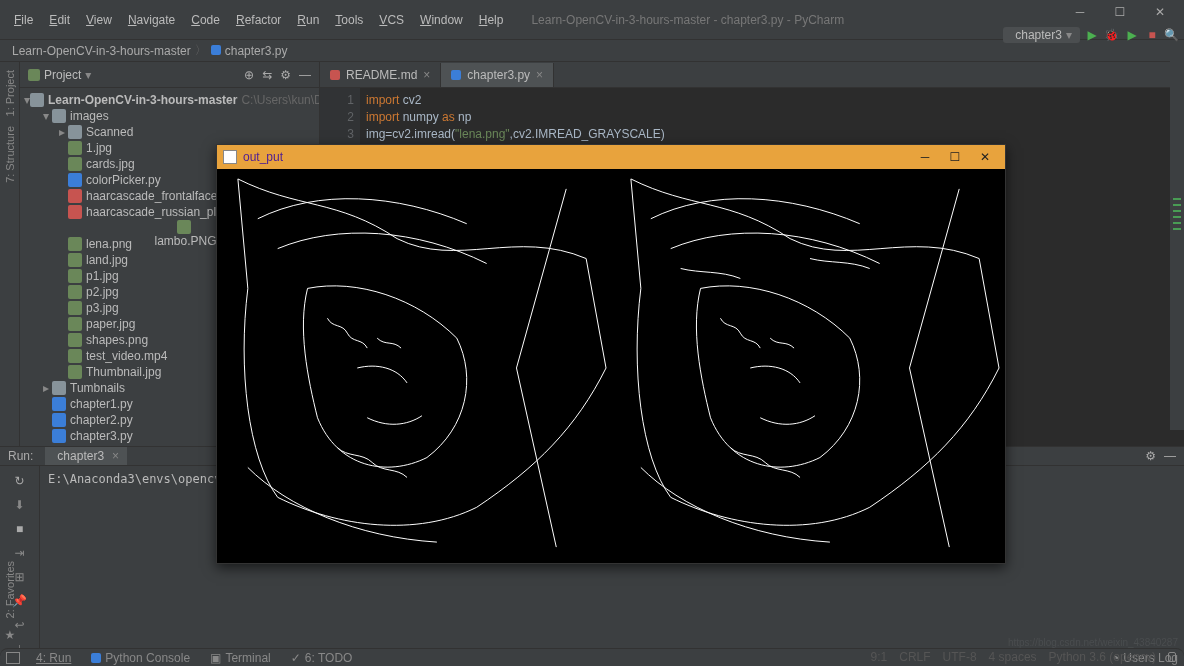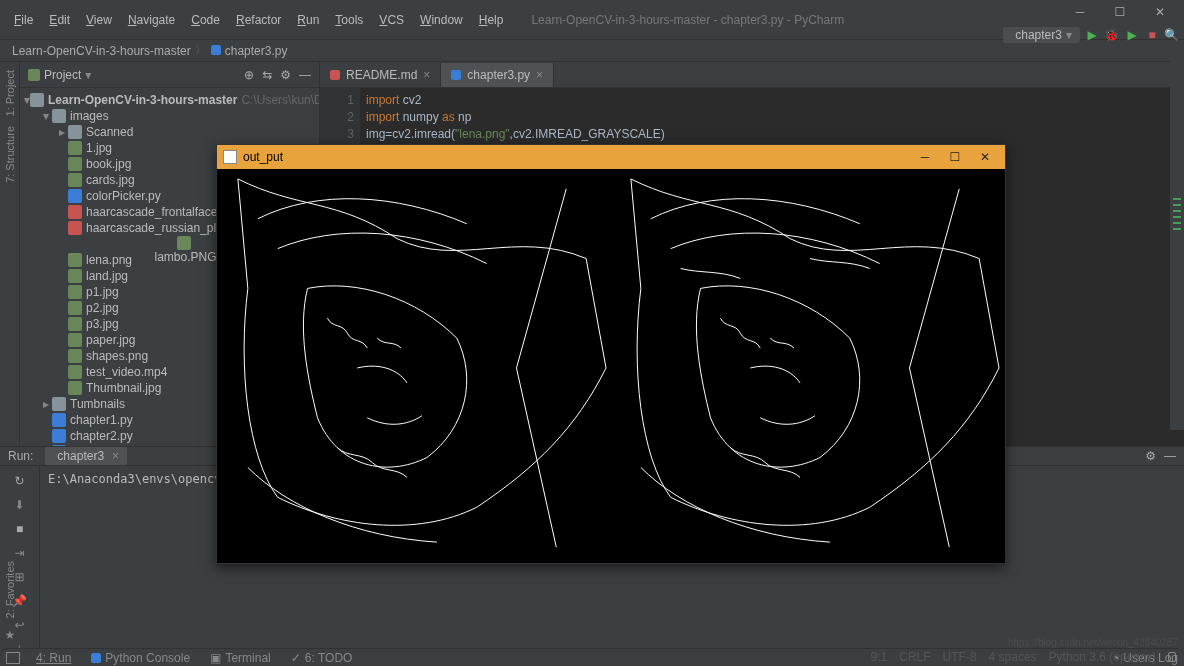--- a/index.html
+++ b/index.html
@@ -56,21 +56,21 @@
   .runout { flex:1; padding:6px 8px; font-family:"Consolas",monospace; font-size:12px; color:#bbb; }
   .statusbar { height:18px; background:#3c3f41; border-top:1px solid #323232; display:flex; align-items:center; font-size:11px; color:#888; padding:0 6px; position:absolute; bottom:0; left:0; right:0;border-radius:8px;}
   .statusbar .tabbtn { padding:0 10px; display:flex; align-items:center; gap:4px; cursor:pointer;}
   .statusbar .right { margin-left:auto; display:flex; gap:14px; }
   .statusbar .eventlog { display:flex; align-items:center; gap:4px; }
   .lock { width:8px;height:10px;border:1px solid #888;border-radius:2px;display:inline-block; }
   
   .outwin { position:absolute; left:216px; top:144px; width:790px; height:420px; background:#000; box-shadow:0 4px 12px rgba(0,0,0,.6); border:1px solid #333; }
   .outwin .titlebar { height:24px; background:#e8a33d; display:flex; align-items:center; padding:0 6px; }
   .outwin .titlebar .wicon { width:14px;height:14px;background:#fff;display:inline-block;margin-right:6px;border:1px solid #888; }
-  .outwin .titlebar .t { color:#000000; }
+  .outwin .titlebar .t { color:#4c1d95; }
   .outwin .wbtns { margin-left:auto; display:flex; gap:2px; }
   .outwin .wbtn { width:28px;height:20px;display:flex;align-items:center;justify-content:center;color:#222;cursor:pointer; }
   .outwin svg { width:100%; height:calc(100% - 24px); display:block; background:#000; }
   .rightstrip { position:absolute; right:0; top:46px; width:14px; bottom:236px; background:#3c3f41; display:flex; flex-direction:column; align-items:center; }
   .rightstrip .mark { width:8px; height:2px; background:#499c54; margin-top:4px; }
   .leftbottom { position:absolute; left:0; bottom:18px; width:20px; display:flex; flex-direction:column; align-items:center; gap:10px; padding-bottom:6px;}
   .leftbottom .side { writing-mode:vertical-rl; transform:rotate(180deg); color:#888; font-size:11px; cursor:pointer; }
 </style>
 </head>
 <body>
@@ -149,25 +149,20 @@
         </div>
         <div class="node" style="padding-left: 36px;">
           <span class="arrow">▸</span>
           <span class="ic ic-folder"></span>
           <span class="name">Scanned</span>
         </div>
         <div class="node" style="padding-left: 36px;">
           <span class="arrow"> </span>
           <span class="ic ic-img"></span>
           <span class="name">1.jpg</span>
-        </div>
-        <div class="node" style="padding-left: 36px;">
-          <span class="arrow"> </span>
-          <span class="ic ic-img"></span>
-          <span class="name">book.jpg</span>
         </div>
         <div class="node" style="padding-left: 36px;">
           <span class="arrow"> </span>
           <span class="ic ic-img"></span>
           <span class="name">cards.jpg</span>
         </div>
         <div class="node" style="padding-left: 36px;">
           <span class="arrow"> </span>
           <span class="ic ic-py"></span>
           <span class="name">colorPicker.py</span>

